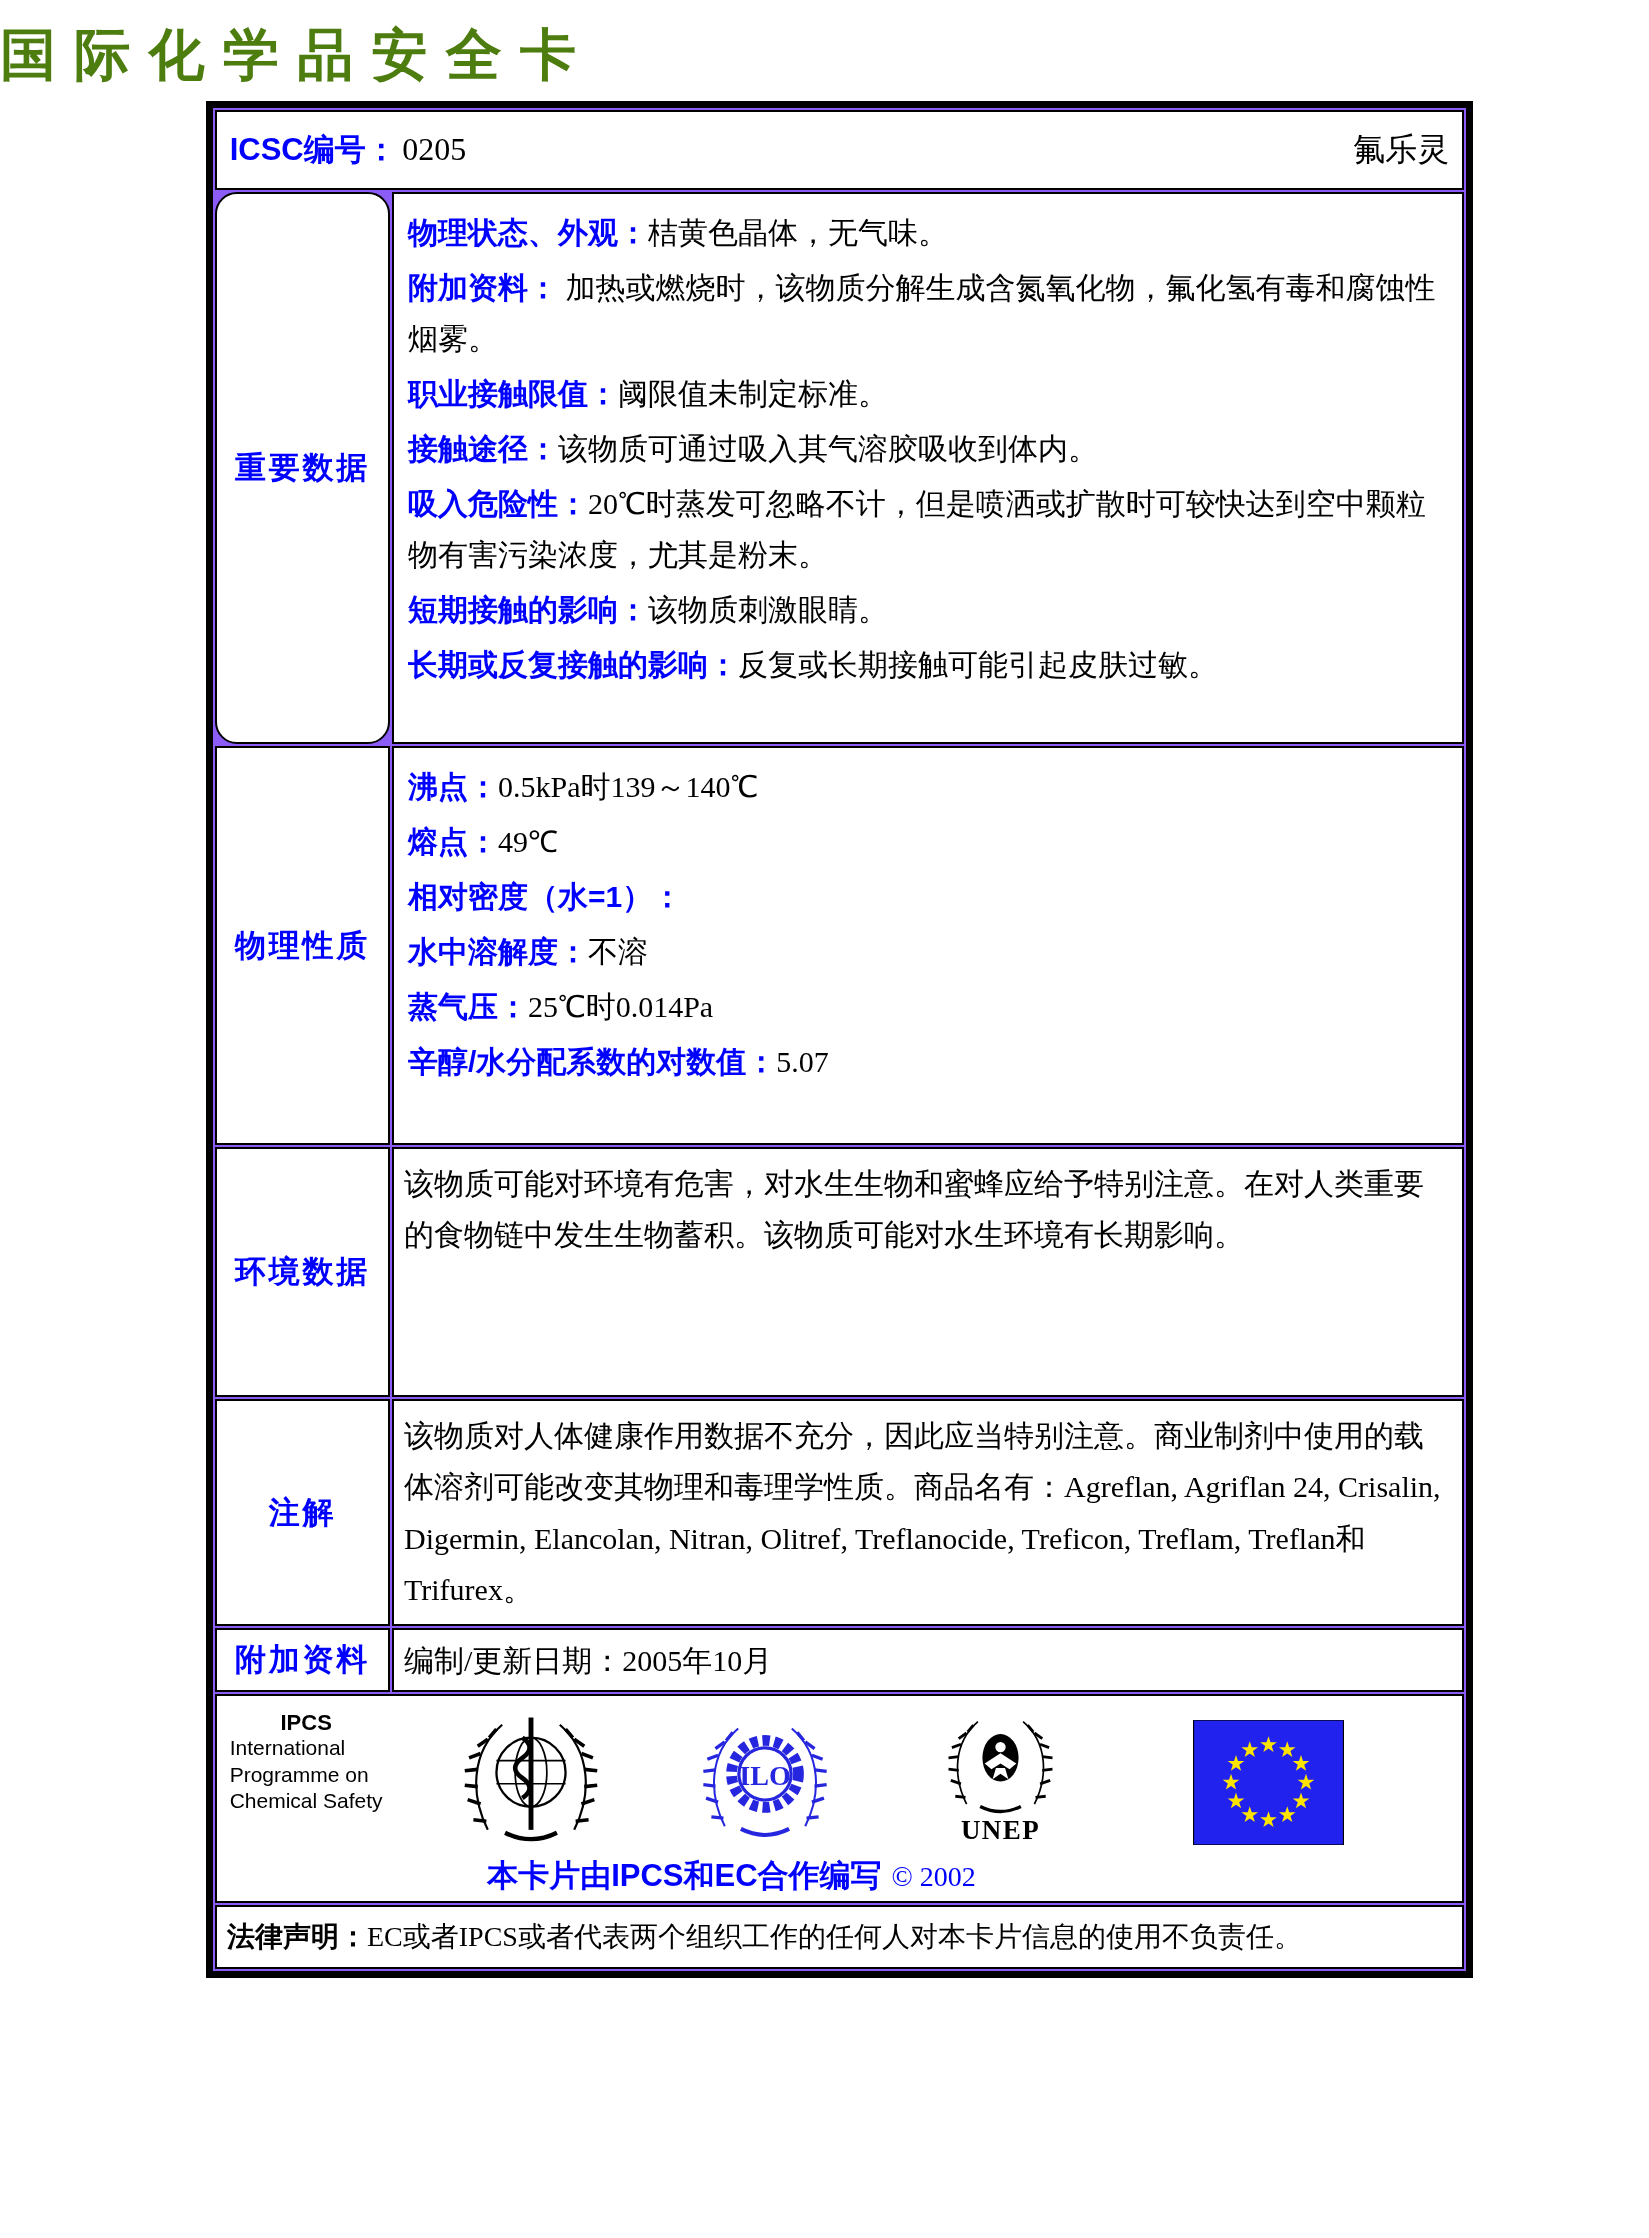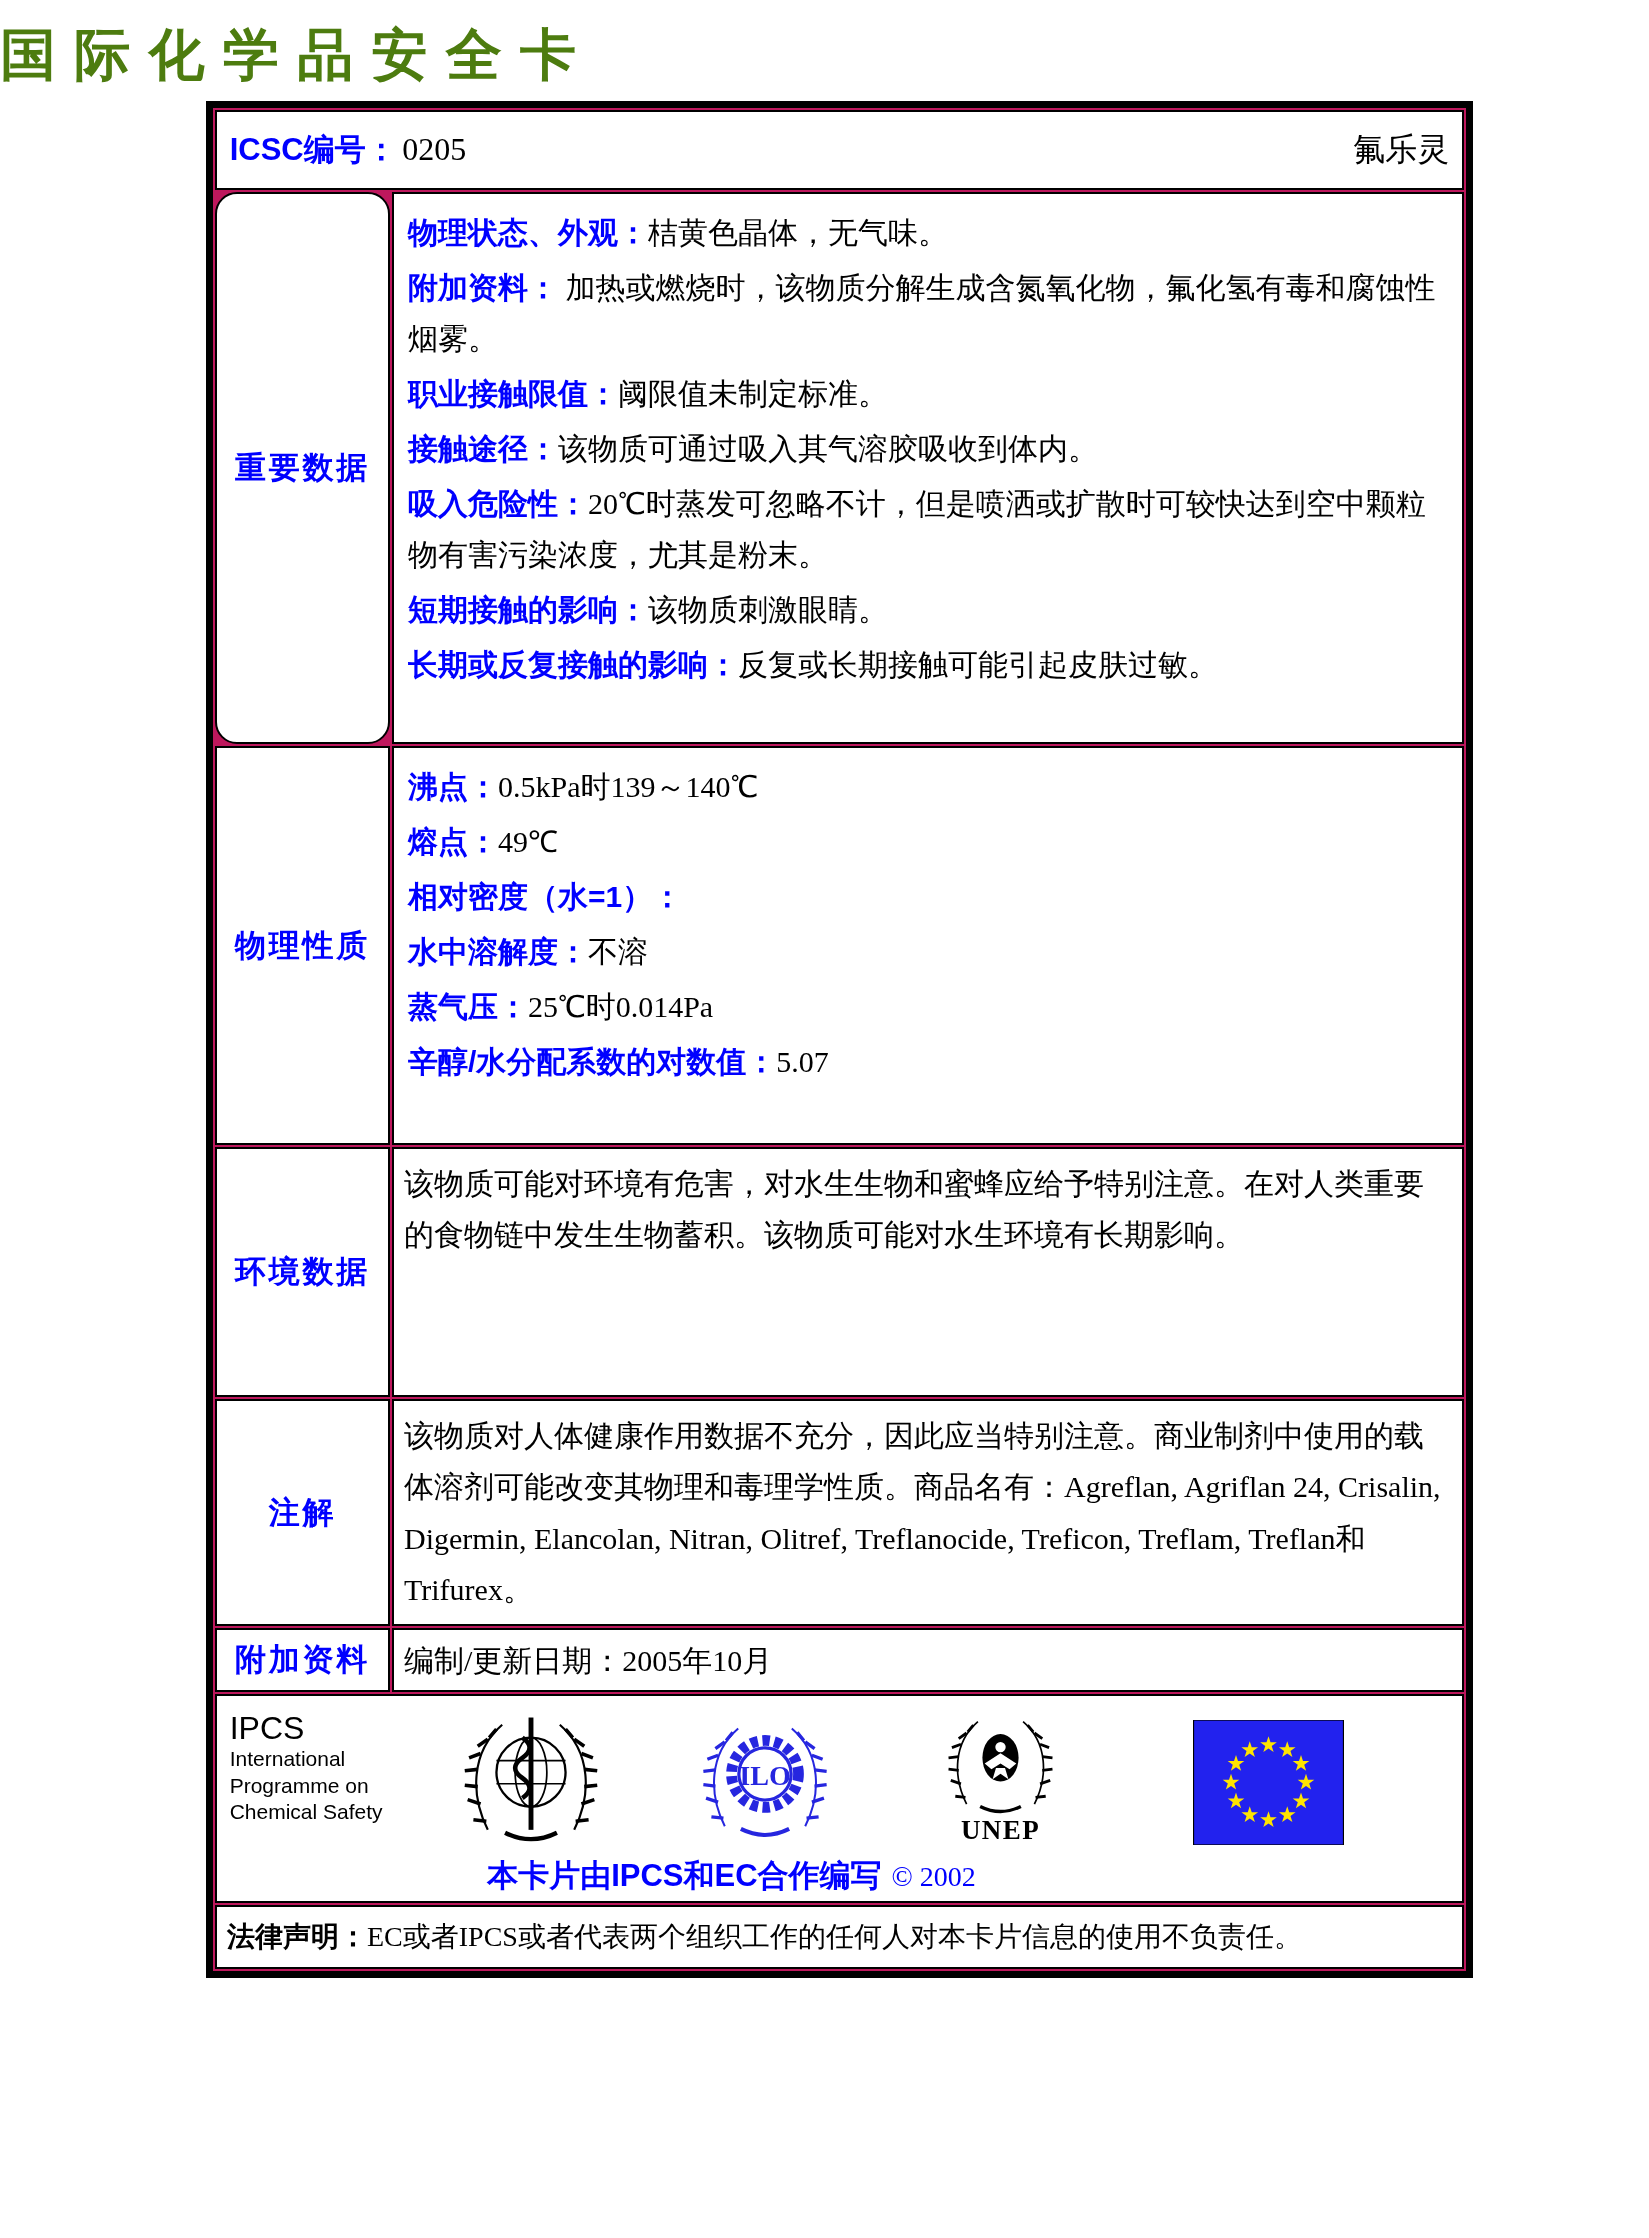--- a/index.html
+++ b/index.html
@@ -3,41 +3,41 @@
 <meta charset="utf-8">
 <style>
   html,body{margin:0;padding:0;background:#fff;}
   body{width:1649px;height:2239px;position:relative;font-family:"Liberation Serif",serif;color:#000;}
 
   .page-title{position:absolute;top:18.3px;left:0;width:100%;text-align:left;
     font-family:"Liberation Sans",sans-serif;font-weight:bold;font-size:56px;
     letter-spacing:18.3px;color:#4d7c0f;}
 
   table.card{position:absolute;left:206px;top:101px;width:1267px;
-    border:7px solid #000;border-collapse:separate;border-spacing:2.8px;background:#be185d;}
+    border:7px solid #000;border-collapse:separate;border-spacing:2.8px;background:#8b5cf6;}
   td{border:2.8px solid #000;vertical-align:top;background:#fff;}
   td.side{width:169px;text-align:center;vertical-align:middle;}
   .side-label{font-family:"Liberation Sans",sans-serif;font-weight:bold;color:#0000ff;
     font-size:31px;letter-spacing:2.8px;}
 
   .hdr-cell{vertical-align:middle;padding:7px 12.7px;}
   .hdr-flex{display:flex;justify-content:space-between;align-items:center;}
   .icsc-label{font-family:"Liberation Sans",sans-serif;font-weight:bold;color:#0000ff;font-size:31px;}
   .icsc-number{font-size:32px;margin-left:5.6px;}
   .chem-name{font-size:32px;}
 
   .content{padding:8.5px 10px 8.5px 10px;font-size:30px;line-height:1.7;}
   .line{margin:4px;}
   .lbl{font-family:"Liberation Sans",sans-serif;font-weight:bold;color:#0000ff;}
   .val{font-family:"Liberation Serif",serif;color:#000;}
   .para{font-size:30px;line-height:1.72;padding-right:7px;}
 
   .logos-cell{position:relative;height:203px;}
   .ipcs-block{position:absolute;left:12.7px;top:15.5px;font-family:"Liberation Sans",sans-serif;}
-  .ipcs-title{font-size:32px;font-weight:normal;line-height:1.1;}
+  .ipcs-title{font-size:22px;font-weight:bold;line-height:1.1;text-align:center;}
   .ipcs-sub{font-size:21px;line-height:1.25;}
   .who-logo{position:absolute;left:242px;top:10px;}
   .ilo-logo{position:absolute;left:481px;top:15.5px;}
   .unep-logo{position:absolute;left:727px;top:11.3px;text-align:center;}
   .unep-label{font-family:"Liberation Serif",serif;font-weight:bold;font-size:27px;
     letter-spacing:1.4px;margin-top:-7px;}
   .eu-flag{position:absolute;left:976px;top:24px;}
   .copyright{position:absolute;bottom:4.2px;left:0;width:1029px;text-align:center;white-space:nowrap;}
   .copy-main{font-family:"Liberation Sans",sans-serif;font-weight:bold;color:#0000ff;font-size:31px;}
   .copy-year{font-family:"Liberation Serif",serif;color:#0000ff;font-size:28px;margin-left:10px;}

